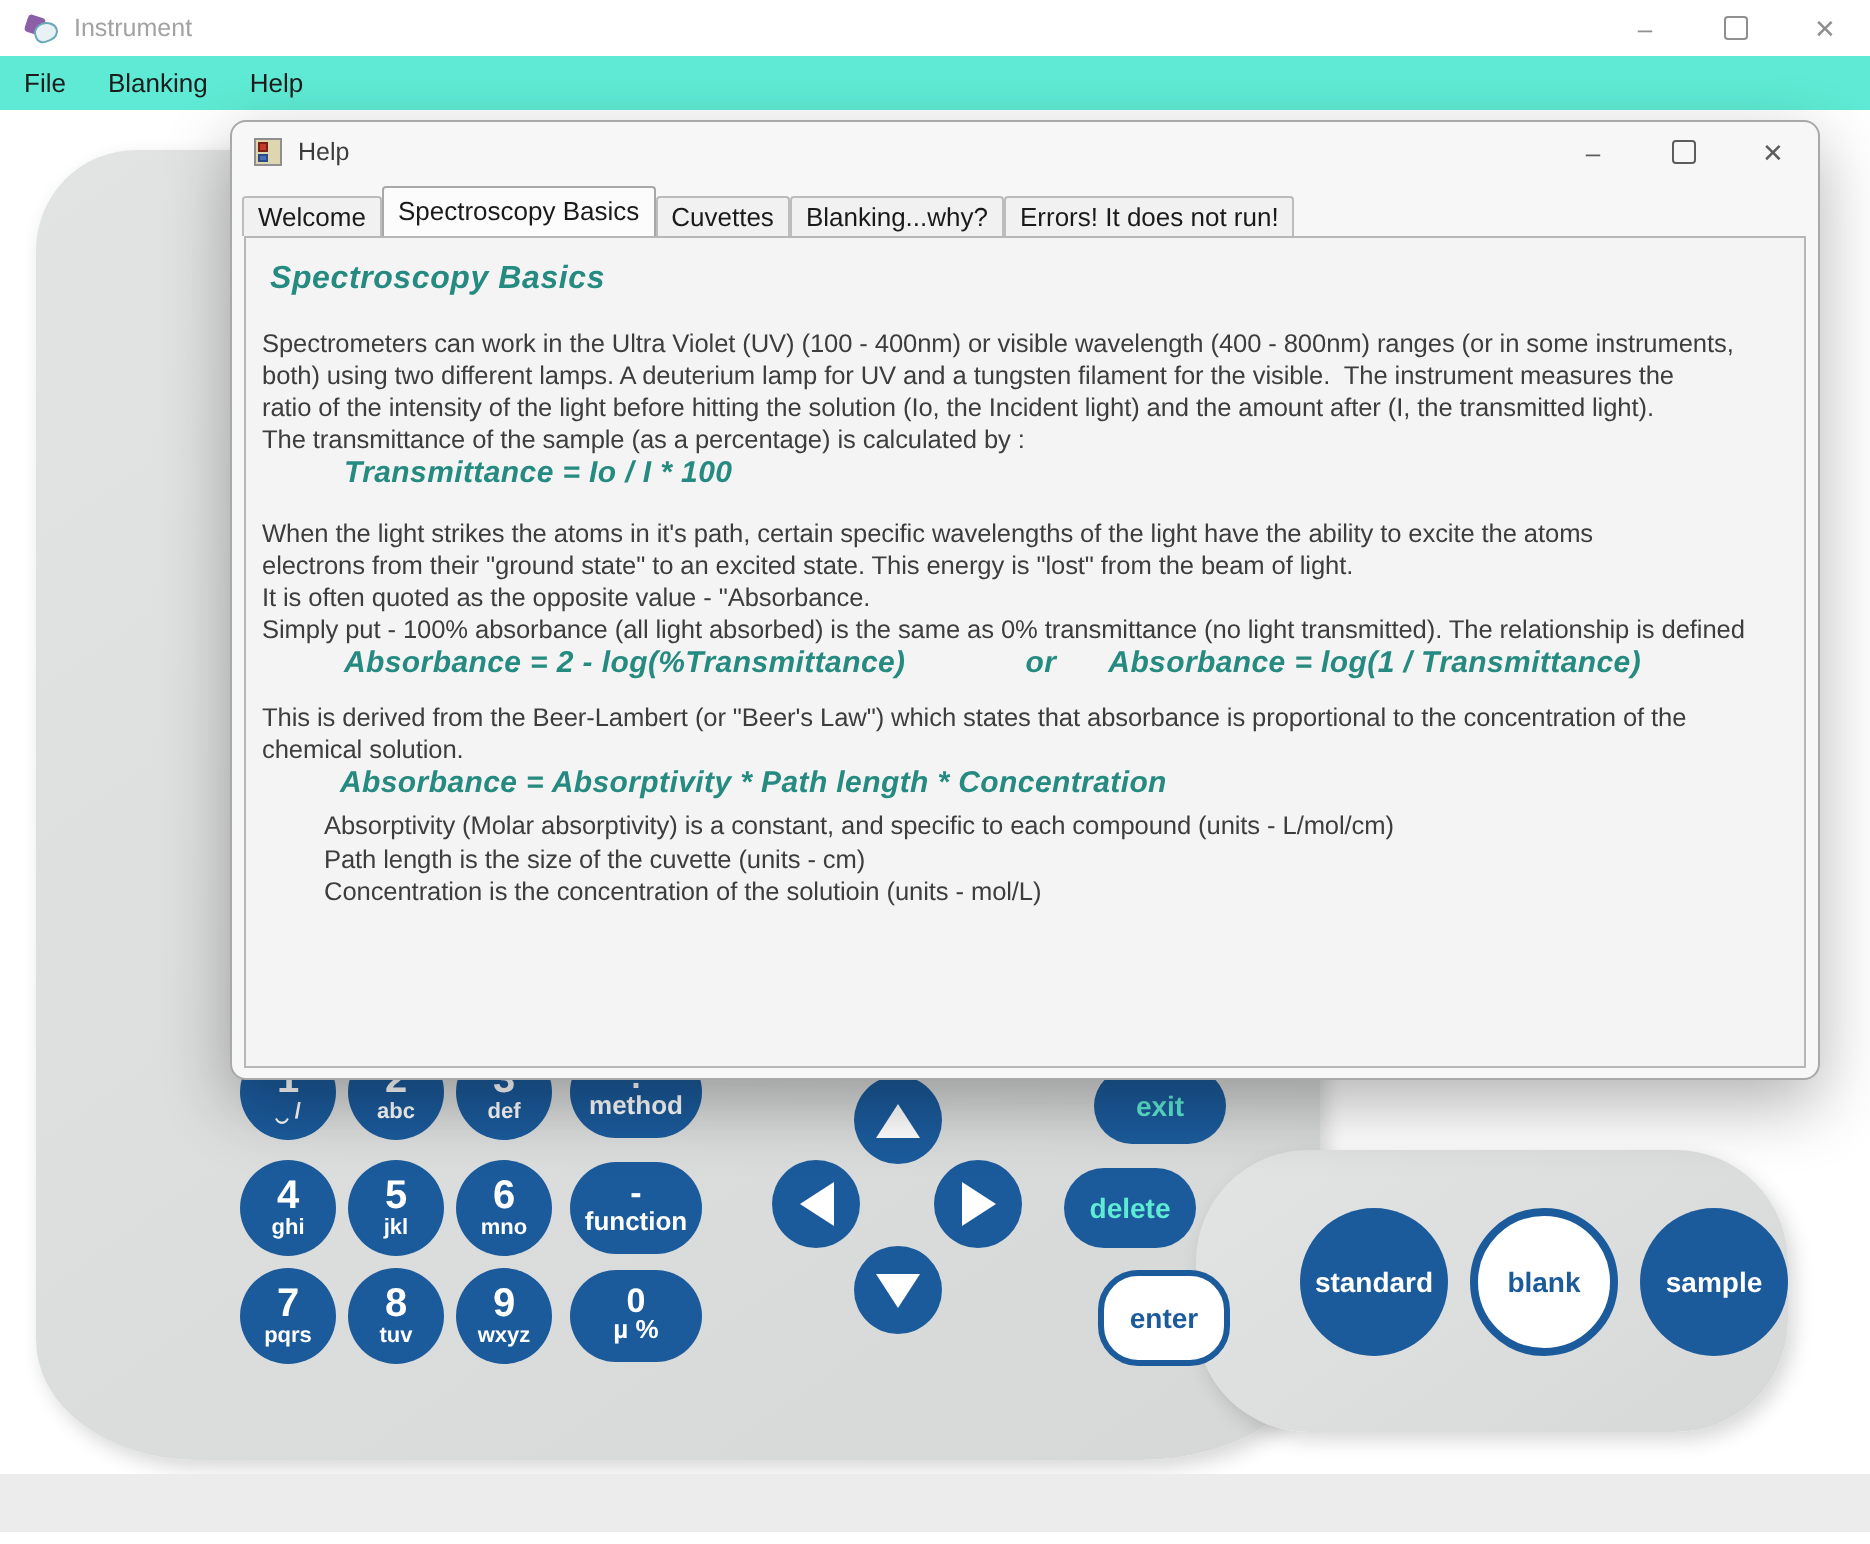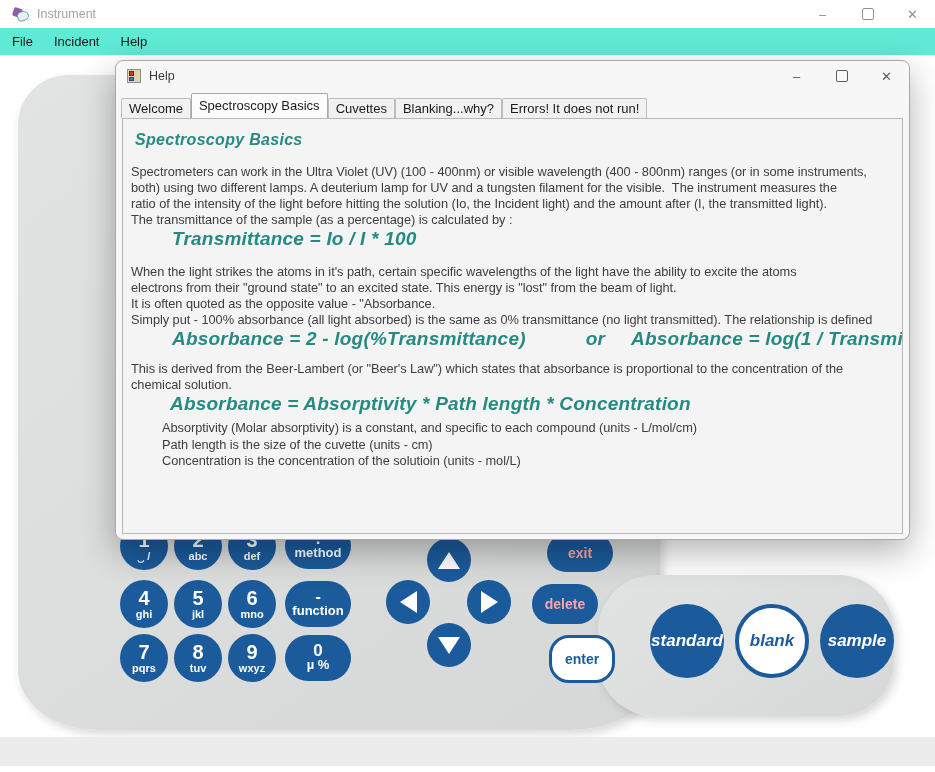--- a/index.html
+++ b/index.html
@@ -34,41 +34,41 @@
   .key .ksub{font-size:11px;line-height:12px;}
   .key.pill{width:66px;height:46px;border-radius:23px;}
   .key.pill .kmain{font-size:17px;line-height:14px;}
   .key.pill .ksub{font-size:13px;line-height:14px;}
   .arrow{position:absolute;width:44px;height:44px;border-radius:50%;background:#1b5b9c;display:flex;align-items:center;justify-content:center;}
   .tri{width:0;height:0;border-style:solid;}
   .tri-up{border-width:0 11px 17px 11px;border-color:transparent transparent #fff transparent;}
   .tri-down{border-width:17px 11px 0 11px;border-color:#fff transparent transparent transparent;}
   .tri-left{border-width:11px 17px 11px 0;border-color:transparent #fff transparent transparent;}
   .tri-right{border-width:11px 0 11px 17px;border-color:transparent transparent transparent #fff;}
-  .action{position:absolute;border-radius:20px;background:#1b5b9c;color:#fca5a5;display:flex;align-items:center;justify-content:center;font-weight:bold;font-size:14px;}
-  .bigkey{position:absolute;width:74px;height:74px;border-radius:50%;background:#1b5b9c;color:#fff;display:flex;align-items:center;justify-content:center;font-weight:bold;font-size:17px;box-sizing:border-box;font-style:italic;}
+  .action{position:absolute;border-radius:20px;background:#1b5b9c;color:#5eead4;display:flex;align-items:center;justify-content:center;font-weight:bold;font-size:14px;}
+  .bigkey{position:absolute;width:74px;height:74px;border-radius:50%;background:#1b5b9c;color:#fff;display:flex;align-items:center;justify-content:center;font-weight:bold;font-size:14px;box-sizing:border-box;}
   
   .help-window{position:absolute;left:115px;top:60px;width:795px;height:480px;background:#f7f7f7;
       border:1px solid #a9a9a9;border-radius:8px;box-shadow:0 12px 34px rgba(0,0,0,.3);z-index:10;box-sizing:border-box;}
   .help-titlebar{position:absolute;left:0;top:0;right:0;height:30px;display:flex;align-items:center;}
   .help-title{margin-left:8px;font-size:12.5px;color:#3b3b3b;}
   .help-window .win-btn{color:#5d5d5d;}
   .help-window .max-box{border-color:#5d5d5d;}
   .form-icon{width:14px;height:14px;margin-left:11px;position:relative;background:#ded6ae;border:1px solid #8f8f8f;box-sizing:border-box;}
   .form-icon .fi-red{position:absolute;left:1px;top:1px;width:5px;height:5px;background:#c23b2e;border:1px solid #7c2018;box-sizing:border-box;}
   .form-icon .fi-blue{position:absolute;left:1px;top:7px;width:5px;height:4px;background:#4a6fb5;border:1px solid #2c4a86;box-sizing:border-box;}
   .tabstrip{position:absolute;left:0;top:30px;right:0;height:27px;display:flex;align-items:flex-end;padding-left:5px;}
   .tab{height:20px;line-height:20px;padding:0 7px;font-size:13px;color:#1a1a1a;background:#f1f1f1;
        border:1px solid #bcbcbc;border-bottom:none;border-radius:2px 2px 0 0;box-sizing:border-box;}
   .tab.selected{height:25px;line-height:24px;background:#fcfcfc;position:relative;z-index:3;border-color:#a8a8a8;}
   .tabpage{position:absolute;left:6px;right:6px;top:57px;bottom:5px;background:#f4f4f4;border:1px solid #b7b7b7;overflow:hidden;}
   .h-heading{margin:12px 0 0 12px;font-size:16px;font-weight:bold;font-style:italic;color:#258a80;letter-spacing:.3px;}
   .h-body{margin:0;padding:0 0 0 8px;font-size:12.8px;line-height:16px;color:#3d3d3d;white-space:pre;letter-spacing:-.05px;}
   .mt17{margin-top:17px;} .mt15{margin-top:15px;} .mt14{margin-top:14px;} .mt11{margin-top:11px;} .mt7{margin-top:7px;} .mt5{margin-top:5px;}
-  .h-formula{margin:0;padding-left:49px;font-size:19px;font-weight:bold;font-style:italic;color:#258a80;letter-spacing:.2px;white-space:pre;}
+  .h-formula{margin:0;padding-left:49px;font-size:15px;font-weight:bold;font-style:italic;color:#258a80;letter-spacing:.2px;white-space:pre;}
   .h-formula.f3{padding-left:47px;}
   .f-or{display:inline-block;margin:0 26px 0 60px;}
   .h-body.indent{padding-left:39px;line-height:16.5px;}
 </style>
 </head>
 <body>
 
 <div class="main-window">
 
   <div class="main-titlebar">
@@ -85,21 +85,21 @@
         <span class="max-box"></span>
       </div>
       <div class="win-btn">
         <span>✕</span>
       </div>
     </div>
   </div>
 
   <div class="menubar">
     <div class="menu-item">File</div>
-    <div class="menu-item">Incident</div>
+    <div class="menu-item">Blanking</div>
     <div class="menu-item">Help</div>
   </div>
 
   <div class="panel panel-main"></div>
   <div class="panel panel-right"></div>
 
   <div class="key" style="left:120px;top:522px;">
     <span class="kmain">1</span>
     <span class="ksub">‿ /</span>
   </div>

